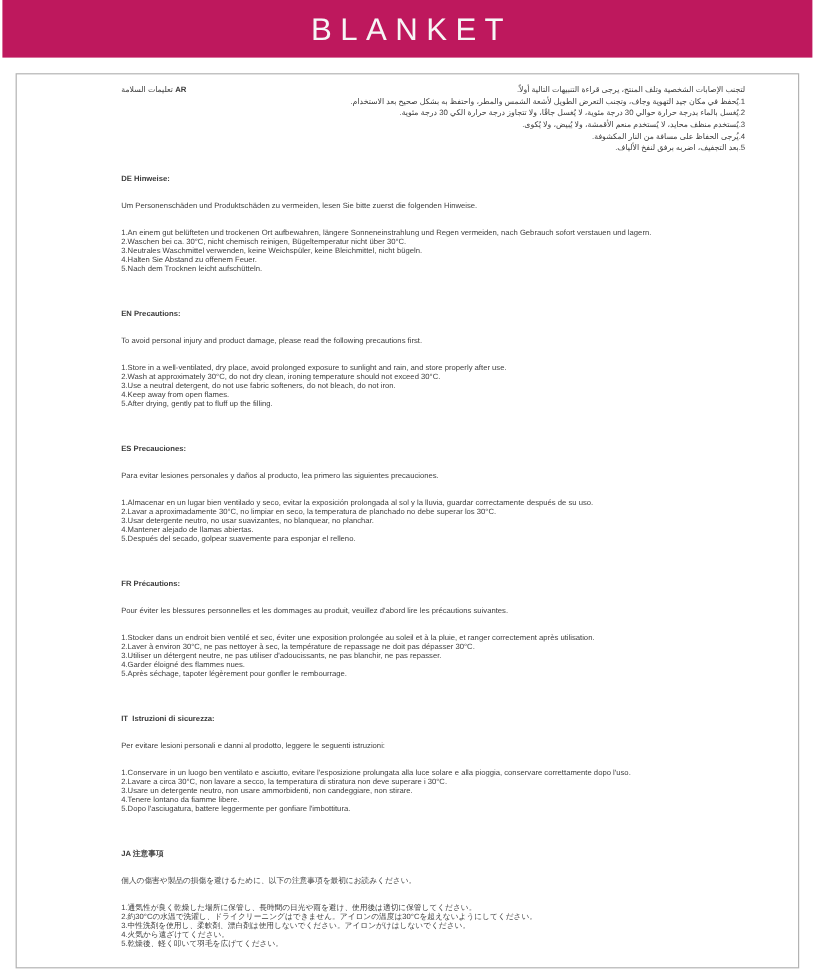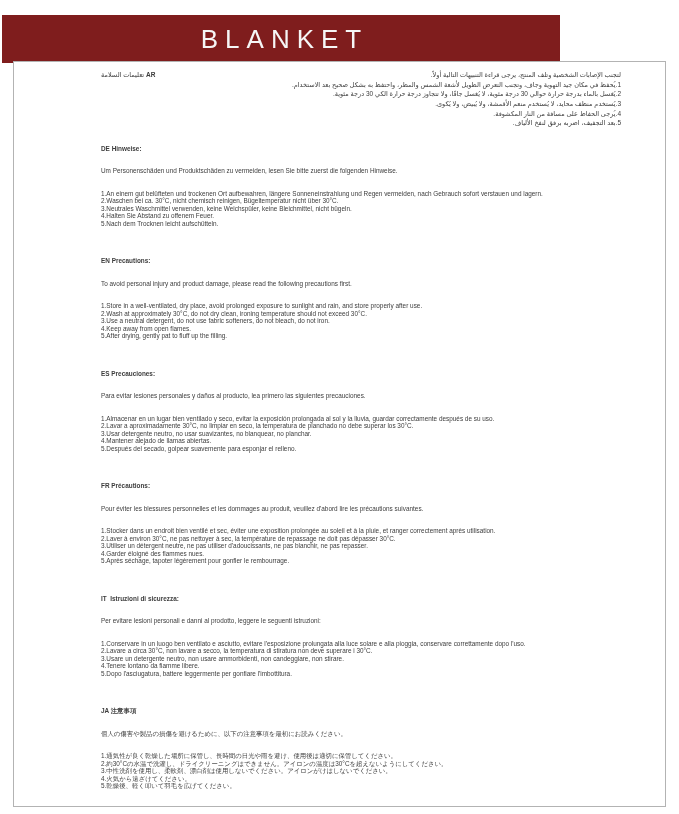--- a/index.html
+++ b/index.html
@@ -1,21 +1,21 @@
 <!DOCTYPE html>
 <html><head>
 <meta charset="utf-8">
 <style>
   html,body{margin:0;padding:0;}
   body{
     width:679px;height:814px;background:#ffffff;overflow:hidden;position:relative;
     font-family:"Liberation Sans","DejaVu Sans",sans-serif;color:#3c3c3c;
   }
   .header-bar{
-    position:absolute;left:2px;top:15px;width:558px;height:48px;background:#7f1d1d;
+    position:absolute;left:2px;top:0;width:675px;height:48px;background:#be185d;
     display:flex;align-items:center;justify-content:center;
   }
   .header-title{
     color:#f6f6f6;font-size:26px;letter-spacing:7px;padding-left:7px;font-weight:500;
   }
   .doc-page{
     position:absolute;left:13px;top:61px;width:651px;height:744px;
     border:1px solid #b3b3b3;background:#ffffff;overflow:hidden;
   }
   .content{

